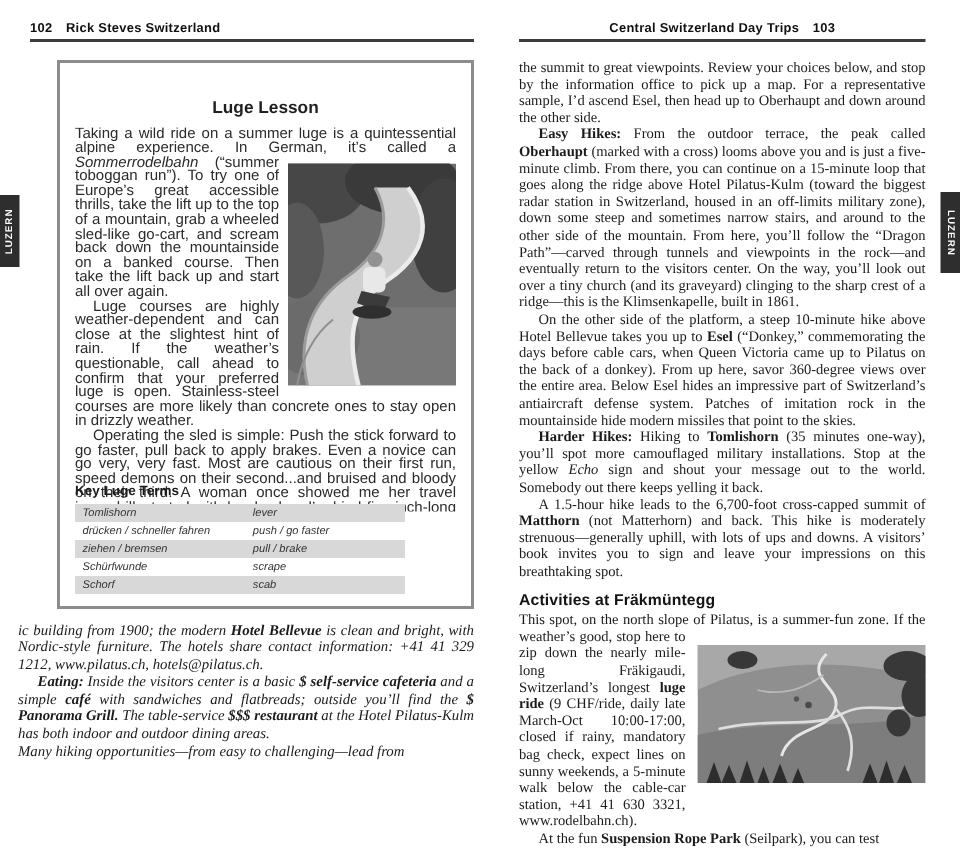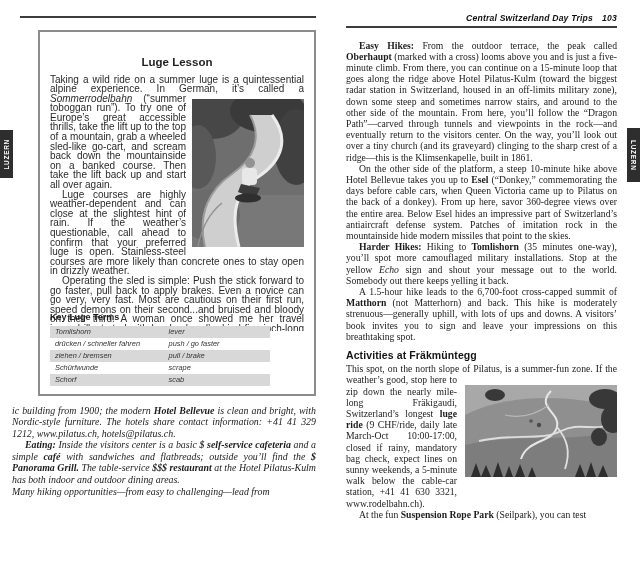--- a/index.html
+++ b/index.html
@@ -9,21 +9,21 @@
   
   .running-head{display:flex;align-items:baseline;font-family:"Liberation Sans",sans-serif;
                 font-weight:bold;font-size:8.6px;color:#101010;letter-spacing:.2px;}
   .rh-gap{width:9px;}
   .rule{height:1.5px;background:#3c3c3c;margin-top:3px;}
 
   .page-left{position:absolute;left:12px;top:13px;width:304px;}
   .page-left .running-head{padding-left:8px;}
   .page-left .rule{margin-left:8px;}
   .page-right{position:absolute;left:346px;top:13px;width:271px;}
-  .page-right .running-head{justify-content:flex-end;font-style:italic;}
+  .page-right .running-head{justify-content:center;}
 
   
   .tab{position:absolute;background:#2e2e2e;color:#fff;display:flex;align-items:center;
        justify-content:center;font-family:"Liberation Sans",sans-serif;font-weight:bold;
        font-size:6.5px;letter-spacing:.7px;}
   .tab-left{left:0;top:130px;width:13px;height:48px;}
   .tab-right{right:0;top:128px;width:13px;height:54px;}
   .tab span{writing-mode:vertical-rl;}
   .tab-left span{transform:rotate(180deg);}
 
@@ -64,20 +64,25 @@
 <div class="spread">
 
   <div class="tab tab-left">
     <span>LUZERN</span>
   </div>
   <div class="tab tab-right">
     <span>LUZERN</span>
   </div>
 
   <div class="page-left">
+    <div class="running-head">
+      <span>102</span>
+      <span class="rh-gap"></span>
+      <span>Rick Steves Switzerland</span>
+    </div>
     <div class="rule"></div>
 
     <div class="luge-box">
       <h2>Luge Lesson</h2>
       <div class="sb-body">
         <div class="sb-float">
 
           <svg width="112" height="148" viewBox="0 0 112 148">
             <rect width="112" height="148" fill="#6e6e6e"></rect>
             <ellipse cx="20" cy="16" rx="32" ry="24" fill="#474747"></ellipse>
@@ -138,20 +143,21 @@
 
   <div class="page-right">
     <div class="running-head">
       <span>Central Switzerland Day Trips</span>
       <span class="rh-gap"></span>
       <span>103</span>
     </div>
     <div class="rule"></div>
 
     <div class="text">
+      <p><span>the summit to great viewpoints. Review your choices below, and stop by the information office to pick up a map. For a representative sample, I’d ascend Esel, then head up to Oberhaupt and down around the other side.</span></p>
       <p class="indent"><b>Easy Hikes: </b><span>From the outdoor terrace, the peak called </span><b>Oberhaupt</b><span> (marked with a cross) looms above you and is just a five-minute climb. From there, you can continue on a 15-minute loop that goes along the ridge above Hotel Pilatus-Kulm (toward the biggest radar station in Switzerland, housed in an off-limits military zone), down some steep and sometimes narrow stairs, and around to the other side of the mountain. From here, you’ll follow the “Dragon Path”—carved through tunnels and viewpoints in the rock—and eventually return to the visitors center. On the way, you’ll look out over a tiny church (and its graveyard) clinging to the sharp crest of a ridge—this is the Klimsenkapelle, built in 1861.</span></p>
       <p class="indent"><span>On the other side of the platform, a steep 10-minute hike above Hotel Bellevue takes you up to </span><b>Esel</b><span> (“Donkey,” commemorating the days before cable cars, when Queen Victoria came up to Pilatus on the back of a donkey). From up here, savor 360-degree views over the entire area. Below Esel hides an impressive part of Switzerland’s antiaircraft defense system. Patches of imitation rock in the mountainside hide modern missiles that point to the skies.</span></p>
       <p class="indent"><b>Harder Hikes: </b><span>Hiking to </span><b>Tomlishorn</b><span> (35 minutes one-way), you’ll spot more camouflaged military installations. Stop at the yellow </span><i>Echo</i><span> sign and shout your message out to the world. Somebody out there keeps yelling it back.</span></p>
       <p class="indent"><span>A 1.5-hour hike leads to the 6,700-foot cross-capped summit of </span><b>Matthorn</b><span> (not Matterhorn) and back. This hike is moderately strenuous—generally uphill, with lots of ups and downs. A visitors’ book invites you to sign and leave your impressions on this breathtaking spot.</span></p>
       <div class="sans-head">Activities at Fräkmüntegg</div>
       <p>
         <span class="fr-float" style="display:block;">
 
           <svg width="152" height="92" viewBox="0 0 152 92">
             <rect width="152" height="92" fill="#8f8f8f"></rect>

